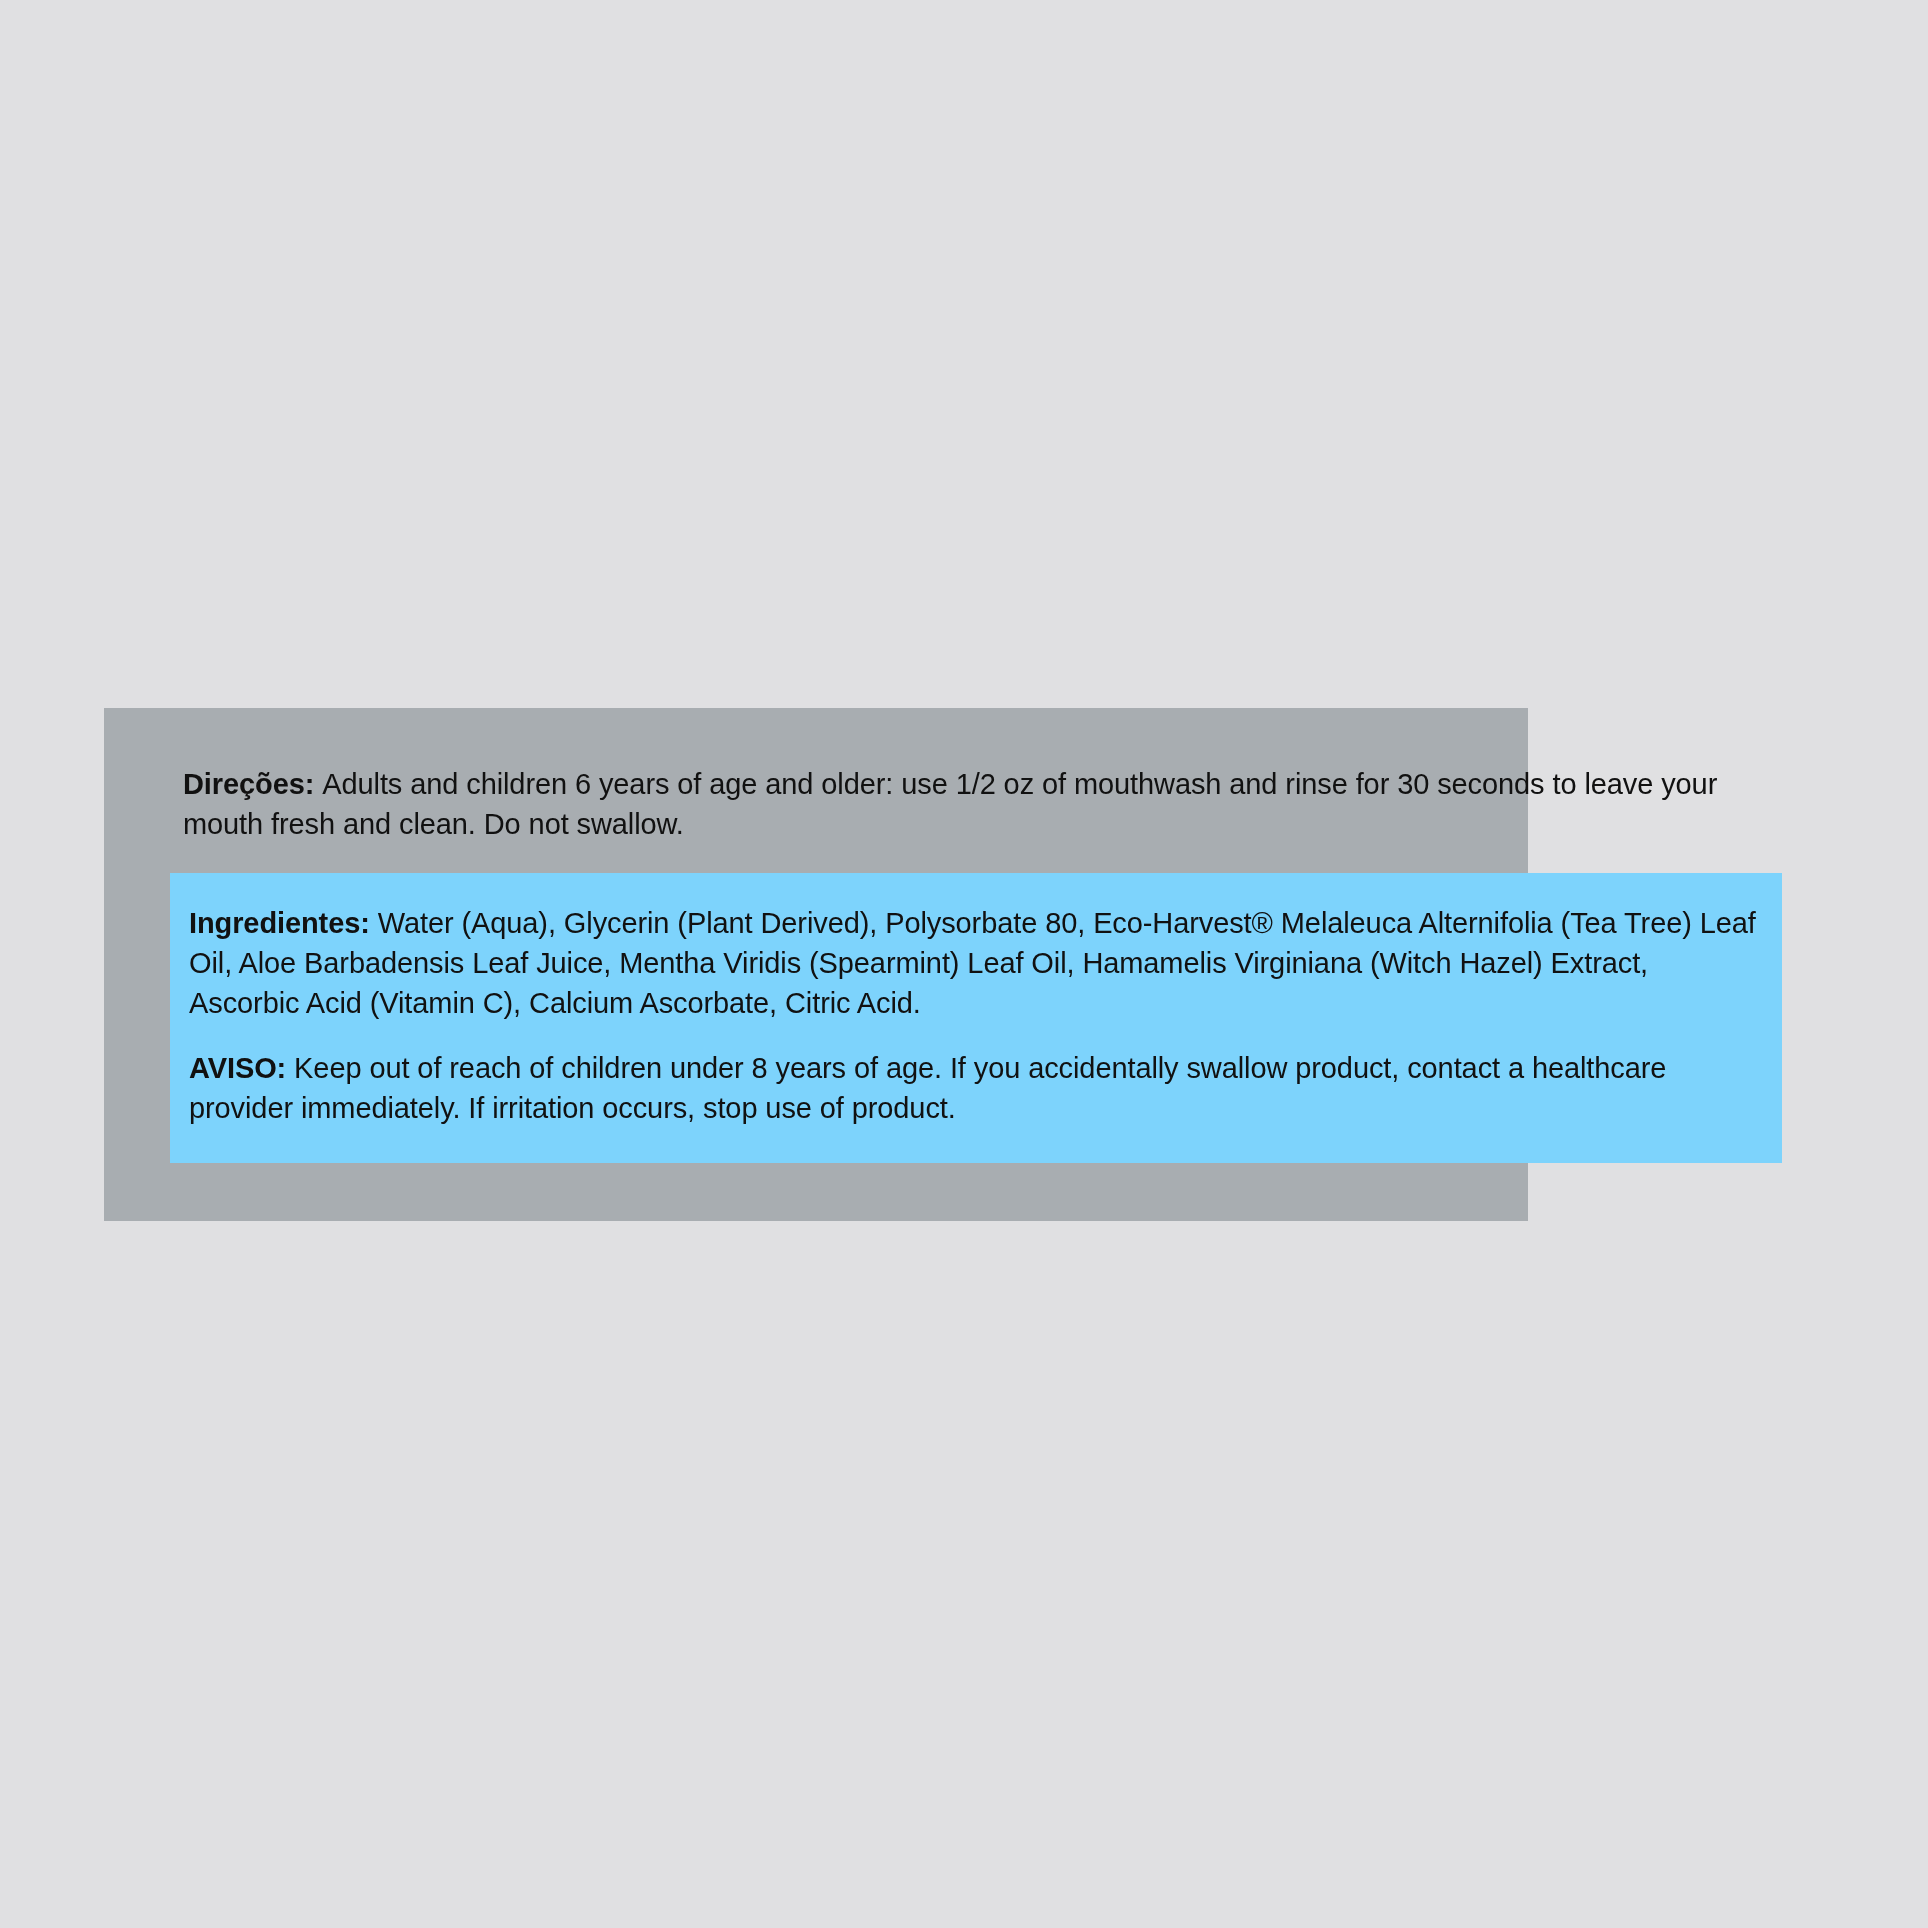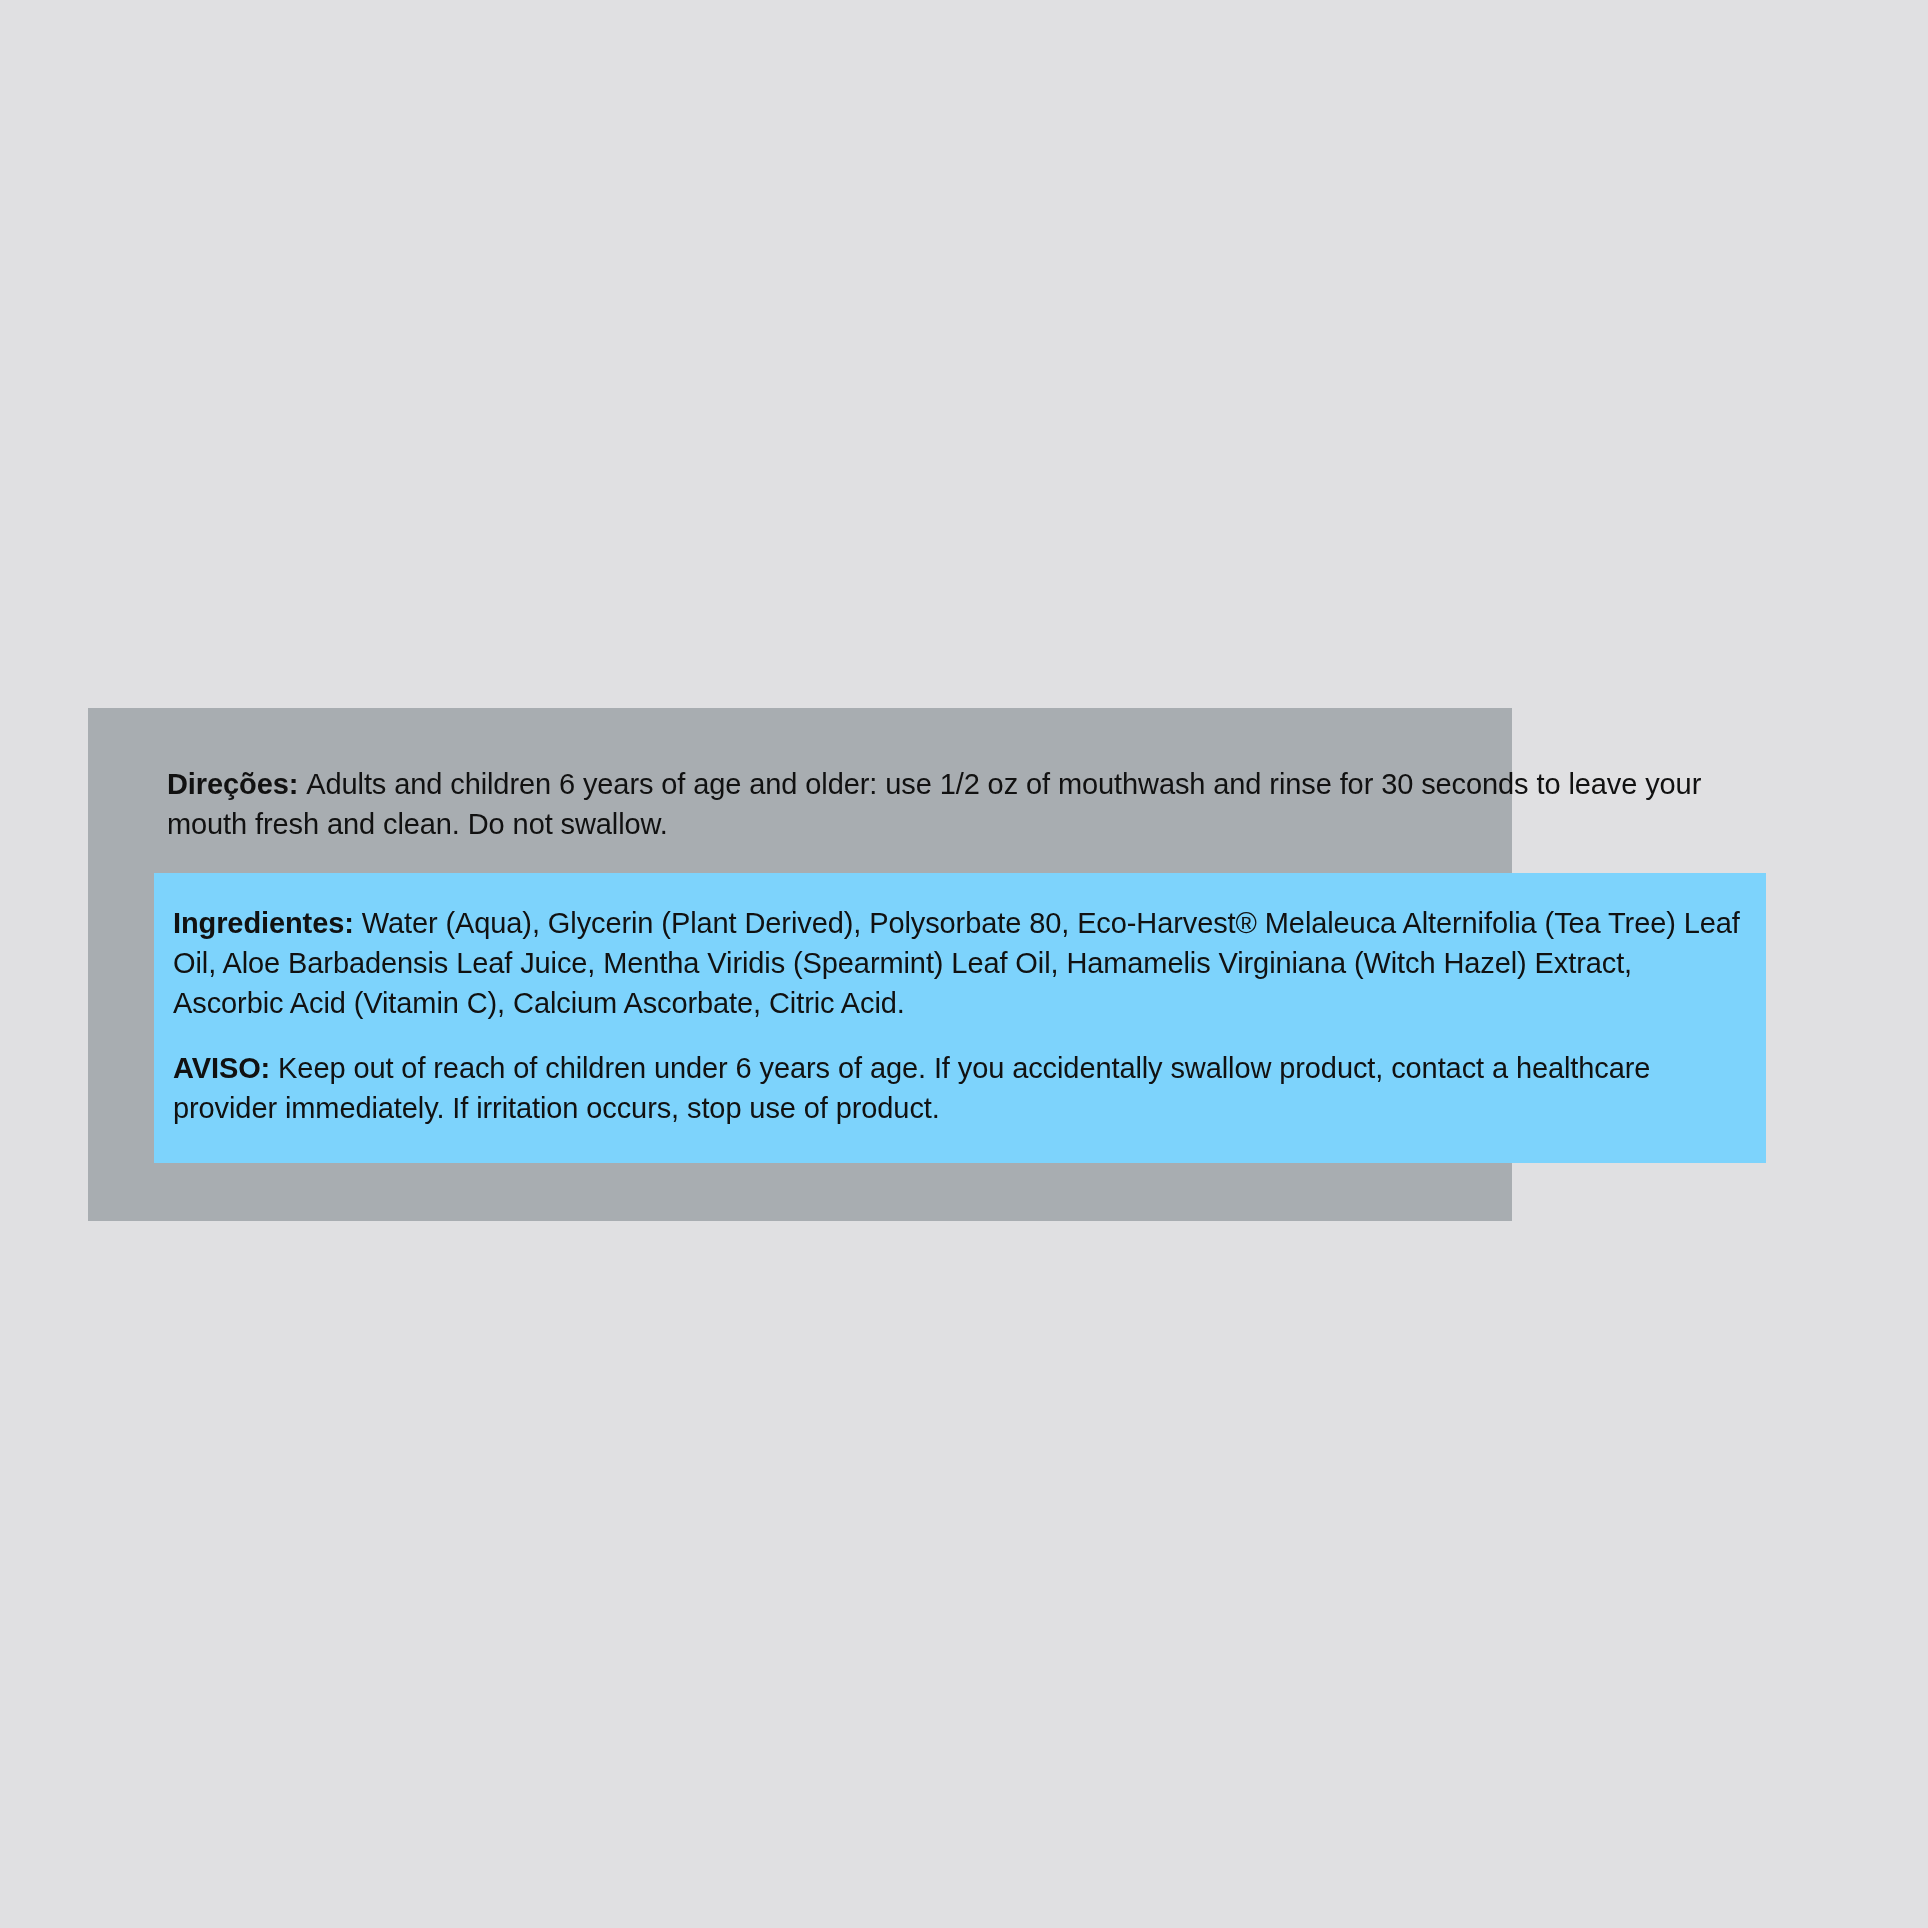--- a/index.html
+++ b/index.html
@@ -9,21 +9,21 @@
   body {
     width: 1928px;
     height: 1928px;
     background: #e0e0e2;
     font-family: "Liberation Sans", sans-serif;
     -webkit-font-smoothing: antialiased;
   }
 
   .label-panel {
     position: absolute;
-    left: 88px;
+    left: 104px;
     top: 708px;
     width: 1424px;
     height: 513px;
     background: #a8adb1;
     box-sizing: border-box;
   }
 
   .directions-block {
     position: absolute;
     left: 79px;
@@ -78,19 +78,19 @@
 
   <div class="white-box">
 
     <p class="para">
       <span class="lead">Ingredientes: </span>
       <span>Water (Aqua), Glycerin (Plant Derived), Polysorbate 80, Eco-Harvest® Melaleuca Alternifolia (Tea Tree) Leaf Oil, Aloe Barbadensis Leaf Juice, Mentha Viridis (Spearmint) Leaf Oil, Hamamelis Virginiana (Witch Hazel) Extract, Ascorbic Acid (Vitamin C), Calcium Ascorbate, Citric Acid.</span>
     </p>
 
     <p class="para">
       <span class="lead">AVISO: </span>
-      <span>Keep out of reach of children under 6 years of age. If you accidentally swallow product, contact a healthcare provider immediately. If irritation occurs, stop use of product.</span>
+      <span>Keep out of reach of children under 8 years of age. If you accidentally swallow product, contact a healthcare provider immediately. If irritation occurs, stop use of product.</span>
     </p>
 
   </div>
 
 </div>
 
 
 </body></html>

